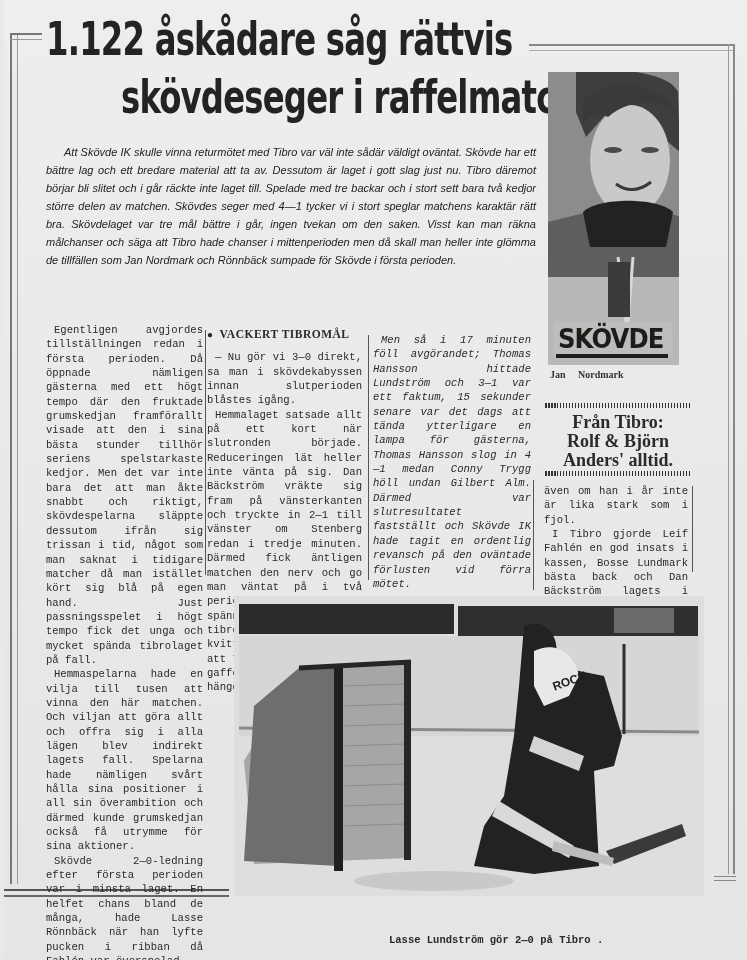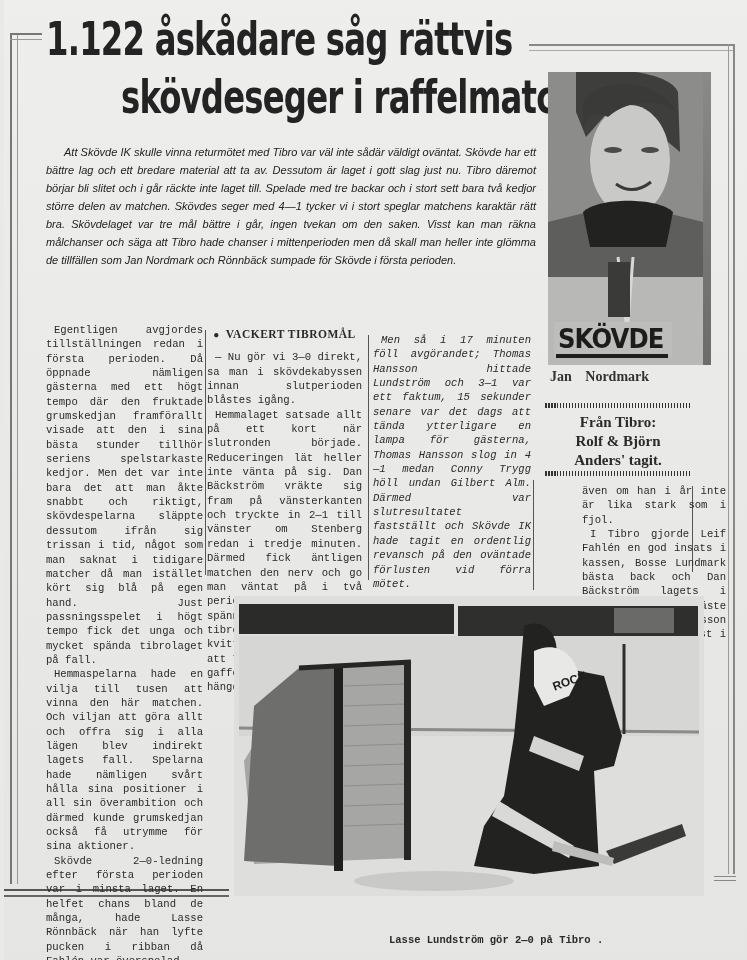--- a/index.html
+++ b/index.html
@@ -47,45 +47,45 @@
   .col {
     position: absolute;
     font-family: "Liberation Mono", monospace;
     font-size: 10.6px; line-height: 14.35px; color: #2a2a2a;
     text-align: justify;
   }
   .col p { margin: 0; text-indent: 8px; }
   .col p.noindent { text-indent: 0; }
   .col .sub {
     font-family: "Liberation Serif", serif; font-weight: bold; font-size: 11.5px;
-    letter-spacing: 0.5px; margin: 10px 0 8px 0; text-indent: 0; text-align: center;
+    letter-spacing: 0.5px; margin: 10px 0 8px 0; text-indent: 0; text-align: left;
   }
   .col .sub .dot { font-size: 10px; margin-right: 6px; }
   .col1 { left: 42px; top: 323px; width: 157px; }
   .col2 { left: 203px; top: 327px; width: 155px; }
   .col3 { left: 369px; top: 333px; width: 158px; font-style: italic; }
-  .col4 { left: 540px; top: 484px; width: 144px; margin-left: 38px; }
+  .col4 { left: 540px; top: 484px; width: 144px; }
 
   .vrule { position: absolute; width: 1px; background: #555; }
 
   .portrait {
-    position: absolute; left: 544px; top: 72px; width: 163px; height: 293px;
+    position: absolute; left: 544px; top: 72px; width: 131px; height: 293px;
     background: linear-gradient(180deg, #8a8a88 0%, #7b7b79 40%, #6c6c6a 100%);
     overflow: hidden;
   }
   .portrait svg { display: block; }
   .portrait-caption {
     position: absolute; left: 546px; top: 369px;
-    font-family: "Liberation Serif", serif; font-weight: bold; font-size: 14px; color: #333;
+    font-family: "Liberation Serif", serif; font-weight: bold; font-size: 10px; color: #333;
     word-spacing: 10px;
   }
   .credit-box {
     position: absolute; left: 541px; top: 403px; width: 146px; height: 66px;
     text-align: center;
-    font-family: "Liberation Serif", serif; font-weight: bold; font-size: 15px; line-height: 19px; color: #2a2a2a;
+    font-family: "Liberation Serif", serif; font-weight: bold; font-size: 18px; line-height: 19px; color: #2a2a2a;
   }
   .hatch {
     position: absolute; left: 0; width: 146px; height: 5px;
     background: repeating-linear-gradient(90deg, #333 0px, #333 1.5px, transparent 1.5px, transparent 3px);
   }
   .credit-lines { position: absolute; left: 0; top: 10px; width: 146px; }
 
   .photo {
     position: absolute; left: 230px; top: 596px; width: 470px; height: 300px;
     background: #dcdcda; overflow: hidden;
@@ -166,21 +166,21 @@
     </svg>
     <div style="position:absolute; left:10px; top:251px; font-family:'DejaVu Sans',sans-serif; font-weight:bold; font-size:27px; color:#1c1c1a; letter-spacing:-1px; transform:scaleX(0.9); transform-origin:left top;">SKÖVDE</div>
   </div>
   <div class="portrait-caption">Jan Nordmark</div>
 
   <div class="credit-box">
     <div class="hatch" style="top:0"></div>
     <div class="credit-lines">
       <div>Från Tibro:</div>
       <div>Rolf &amp; Björn</div>
-      <div>Anders' tagit.</div>
+      <div>Anders' alltid.</div>
     </div>
     <div class="hatch" style="top:68px"></div>
   </div>
 
   <div class="col col4">
     <p class="noindent">även om han i år inte är lika stark som i fjol.</p>
     <p>I Tibro gjorde Leif Fahlén en god insats i kassen, Bosse Lundmark bästa back och Dan Bäckström lagets i särklass bäste spelare. Ulf Andersson och Bo Strålman bäst i övrigt.</p>
   </div>
 
   <div class="photo">

